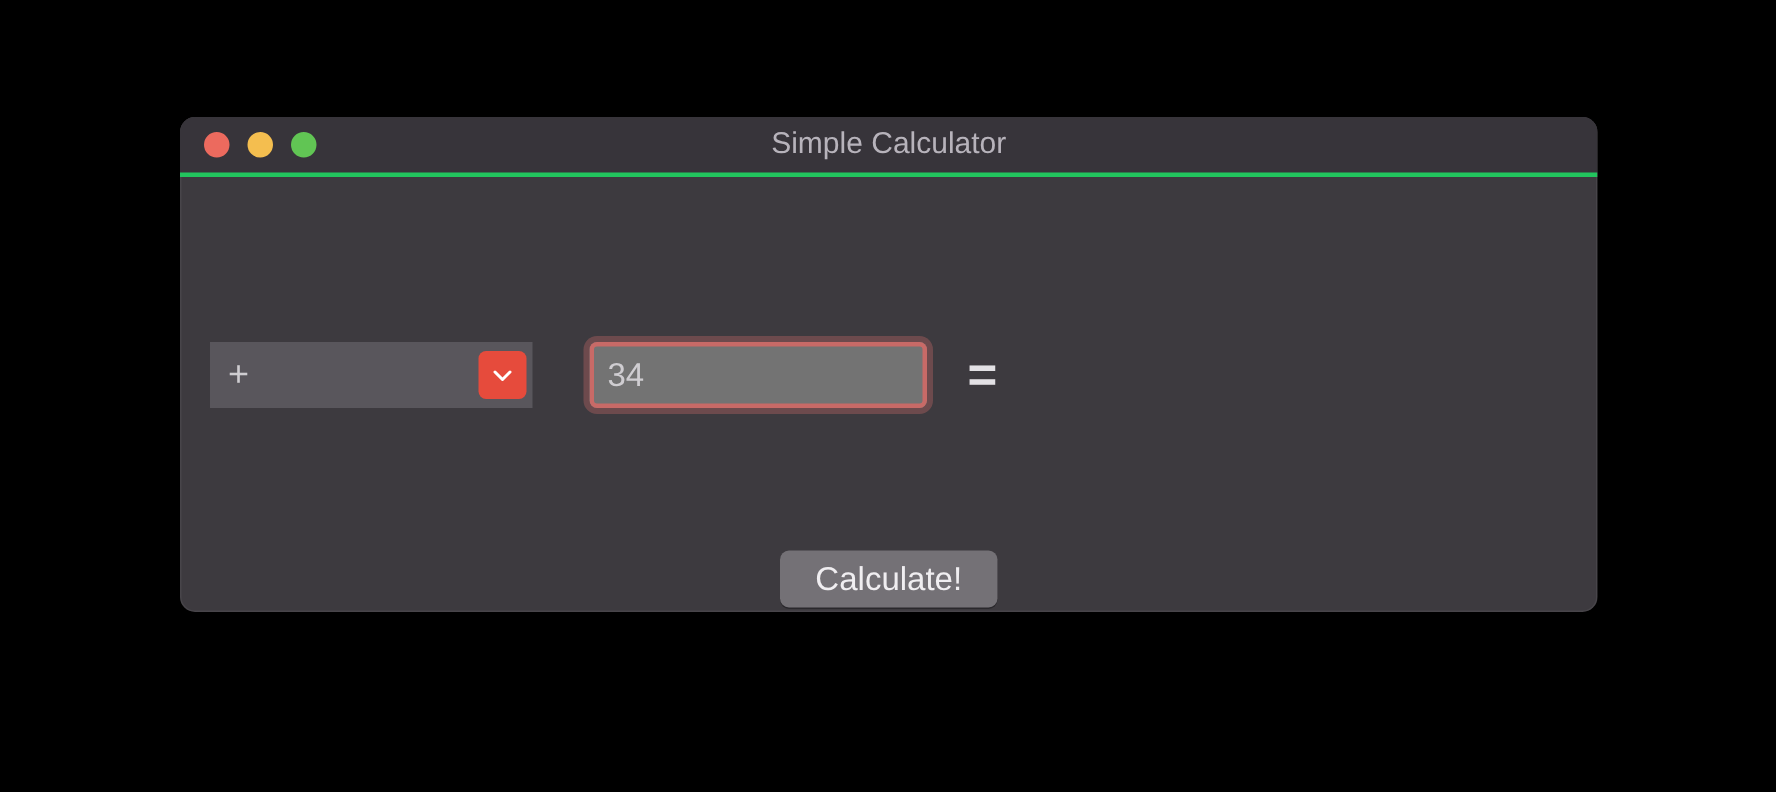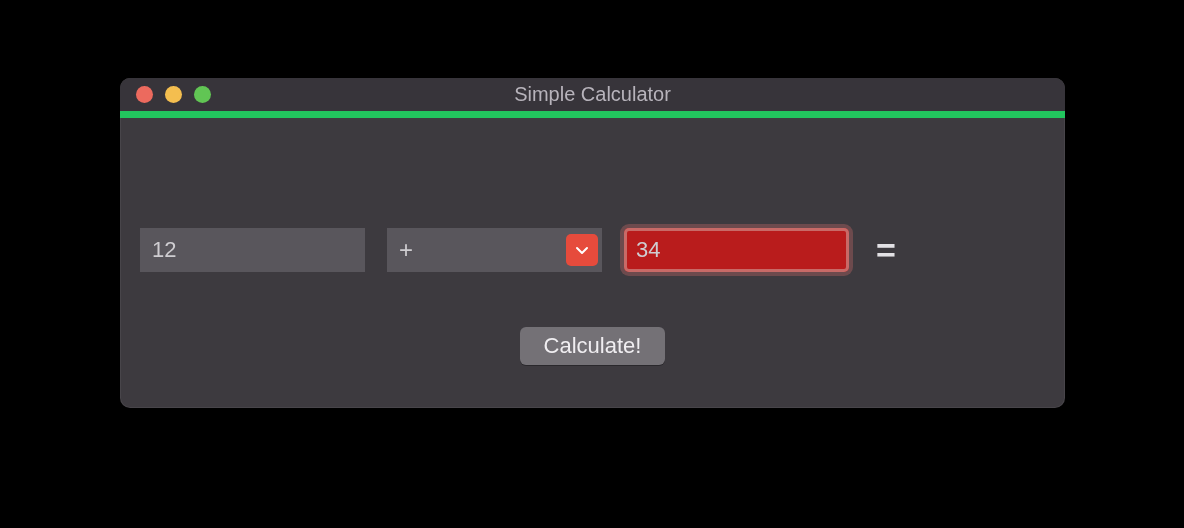--- a/index.html
+++ b/index.html
@@ -18,21 +18,21 @@
       width: 945px;
       height: 330px;
       background: #3d3a3f;
       border-radius: 10px;
       box-shadow: 0 10px 40px rgba(0,0,0,0.6), 0 0 0 1px rgba(255,255,255,0.06) inset;
       overflow: hidden;
     }
     .titlebar {
       height: 40px;
       background: #37343a;
-      border-bottom: 7px solid #22c55e;
+      border-bottom: 3px solid #22c55e;
       display: flex;
       align-items: center;
       position: relative;
     }
     .traffic-lights {
       display: flex;
       gap: 12px;
       padding-left: 16px;
     }
     .traffic-light {
@@ -65,23 +65,24 @@
       width: 225px;
       height: 44px;
       background: #59565c;
       border: none;
       color: #cfcdd1;
       font-size: 22px;
       padding: 0 12px;
       outline: none;
     }
     .input-field.focused {
-      background: #b91c1c;
+      background: #737373;
       box-shadow: 0 0 0 3px #c86a67 inset, 0 0 0 4px rgba(200,106,103,0.35);
       border-radius: 5px;
+      margin-left: 16px;
     }
     .select-wrap {
       position: relative;
       width: 215px;
       height: 44px;
       background: #59565c;
       display: flex;
       align-items: center;
     }
     .select-value {
@@ -122,39 +123,39 @@
     .calc-btn {
       background: #747176;
       color: #f0eef1;
       font-size: 22px;
       font-weight: 400;
       border: none;
       border-radius: 6px;
       padding: 6px 24px;
       box-shadow: 0 1px 0 rgba(0,0,0,0.3);
       cursor: pointer;
+      margin-top: 40px;
     }
   </style>
 </head>
 <body>
 
 <div class="window">
   <div class="titlebar">
     <div class="traffic-lights">
       <div class="traffic-light tl-close"></div>
       <div class="traffic-light tl-min"></div>
       <div class="traffic-light tl-zoom"></div>
     </div>
     <div class="title">Simple Calculator</div>
   </div>
 
   <div class="content">
     <div class="row">
 
-      <input class="input-field" type="text" value="12" style="">
 
       <div class="select-wrap">
         <div class="select-value">+</div>
         <div class="select-arrow">
           <svg viewBox="0 0 16 16">
               <path d="M3 6 L8 11 L13 6" fill="none" stroke="#fff" stroke-width="2" stroke-linecap="round" stroke-linejoin="round"></path>
             </svg>
         </div>
       </div>
 

